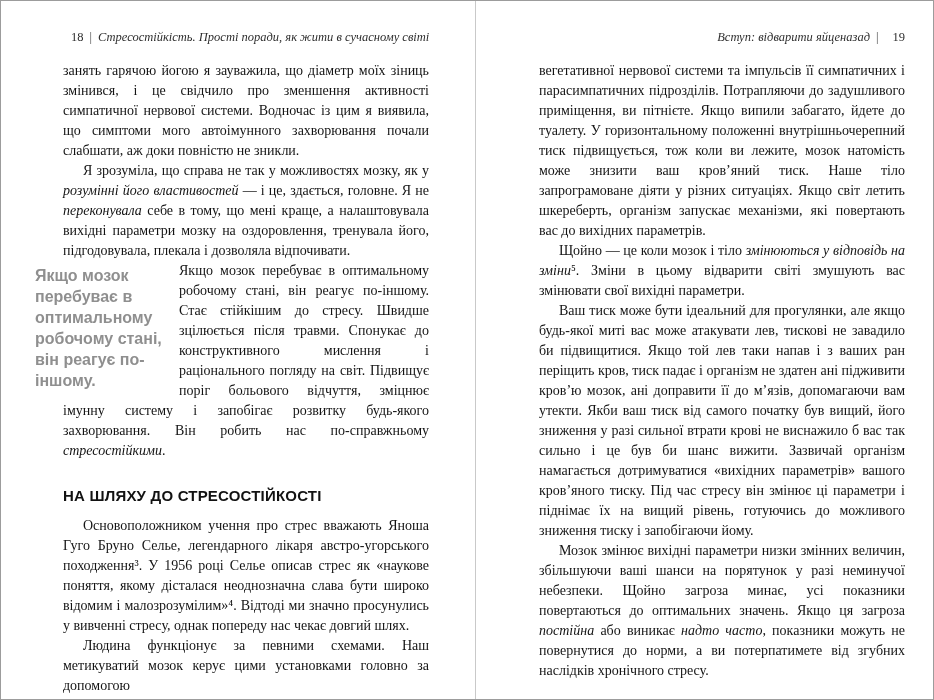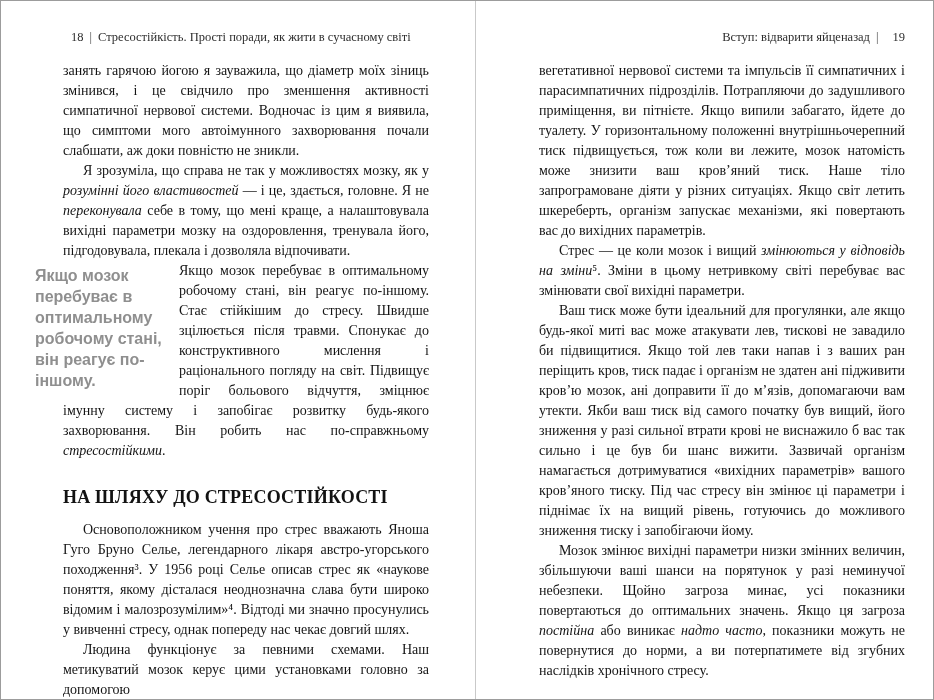--- a/index.html
+++ b/index.html
@@ -19,21 +19,21 @@
   .divider{width:1px;height:100%;background:#c9c9c9;flex:0 0 1px;}
 
   .running-head{
     font-size:12.5px;
     line-height:16px;
     color:#2e2e2e;
     margin-bottom:16px;
     white-space:nowrap;
     overflow:hidden;
   }
-  .running-head .head-title{}
+  .running-head .head-title{font-style:italic;}
   .running-head .pagenum{font-style:normal;margin-left:8px;}
   .running-head .sep{padding:0 6px;color:#4a4a4a;}
   .page.right .running-head{text-align:right;}
 
   .par{
     font-size:14px;
     line-height:20px;
     color:#141414;
     text-align:justify;
     margin:0;
@@ -48,23 +48,23 @@
     font-family:"Liberation Sans",sans-serif;
     font-weight:bold;
     font-size:16px;
     line-height:21px;
     color:#8f8f8f;
     text-align:left;
     text-indent:0;
   }
 
   .section-heading{
-    font-family:Liberation Serif, serif;
+    font-family:Liberation Sans, sans-serif;
     font-weight:bold;
-    font-size:18px;
+    font-size:15px;
     letter-spacing:0.2px;
     color:#121212;
     margin:26px 0 12px 0;
   }
 </style>
 </head>
 <body>
 
 <div class="spread">
 
@@ -87,18 +87,18 @@
   </div>
 
   <div class="divider"></div>
 
   <div class="page right">
     <div class="running-head">
       <span class="head-title">Вступ: відварити яйценазад</span><span class="sep">|</span><span class="pagenum">19</span>
     </div>
 
     <p class="par"><span>вегетативної нервової системи та імпульсів її симпатичних і парасимпатичних підрозділів. Потрапляючи до задушливого приміщення, ви пітнієте. Якщо випили забагато, йдете до туалету. У горизонтальному положенні внутрішньочерепний тиск підвищується, тож коли ви лежите, мозок натомість може знизити ваш кров’яний тиск. Наше тіло запрограмоване діяти у різних ситуаціях. Якщо світ летить шкереберть, організм запускає механізми, які повертають вас до вихідних параметрів.</span></p>
-    <p class="par indent"><span>Стрес — це коли мозок і вищий </span><span class="it">змінюються у відповідь на зміни</span><span>⁵. Зміни в цьому нетривкому світі перебуває вас змінювати свої вихідні параметри.</span></p>
+    <p class="par indent"><span>Щойно — це коли мозок і тіло </span><span class="it">змінюються у відповідь на зміни</span><span>⁵. Зміни в цьому відварити світі змушують вас змінювати свої вихідні параметри.</span></p>
     <p class="par indent"><span>Ваш тиск може бути ідеальний для прогулянки, але якщо будь-якої миті вас може атакувати лев, тискові не завадило би підвищитися. Якщо той лев таки напав і з ваших ран періщить кров, тиск падає і організм не здатен ані підживити кров’ю мозок, ані доправити її до м’язів, допомагаючи вам утекти. Якби ваш тиск від самого початку був вищий, його зниження у разі сильної втрати крові не виснажило б вас так сильно і це був би шанс вижити. Зазвичай організм намагається дотримуватися «вихідних параметрів» вашого кров’яного тиску. Під час стресу він змінює ці параметри і піднімає їх на вищий рівень, готуючись до можливого зниження тиску і запобігаючи йому.</span></p>
     <p class="par indent"><span>Мозок змінює вихідні параметри низки змінних величин, збільшуючи ваші шанси на порятунок у разі неминучої небезпеки. Щойно загроза минає, усі показники повертаються до оптимальних значень. Якщо ця загроза </span><span class="it">постійна</span><span> або виникає </span><span class="it">надто часто</span><span>, показники можуть не повернутися до норми, а ви потерпатимете від згубних наслідків хронічного стресу.</span></p>
   </div>
 
 </div>
 
 </body></html>

